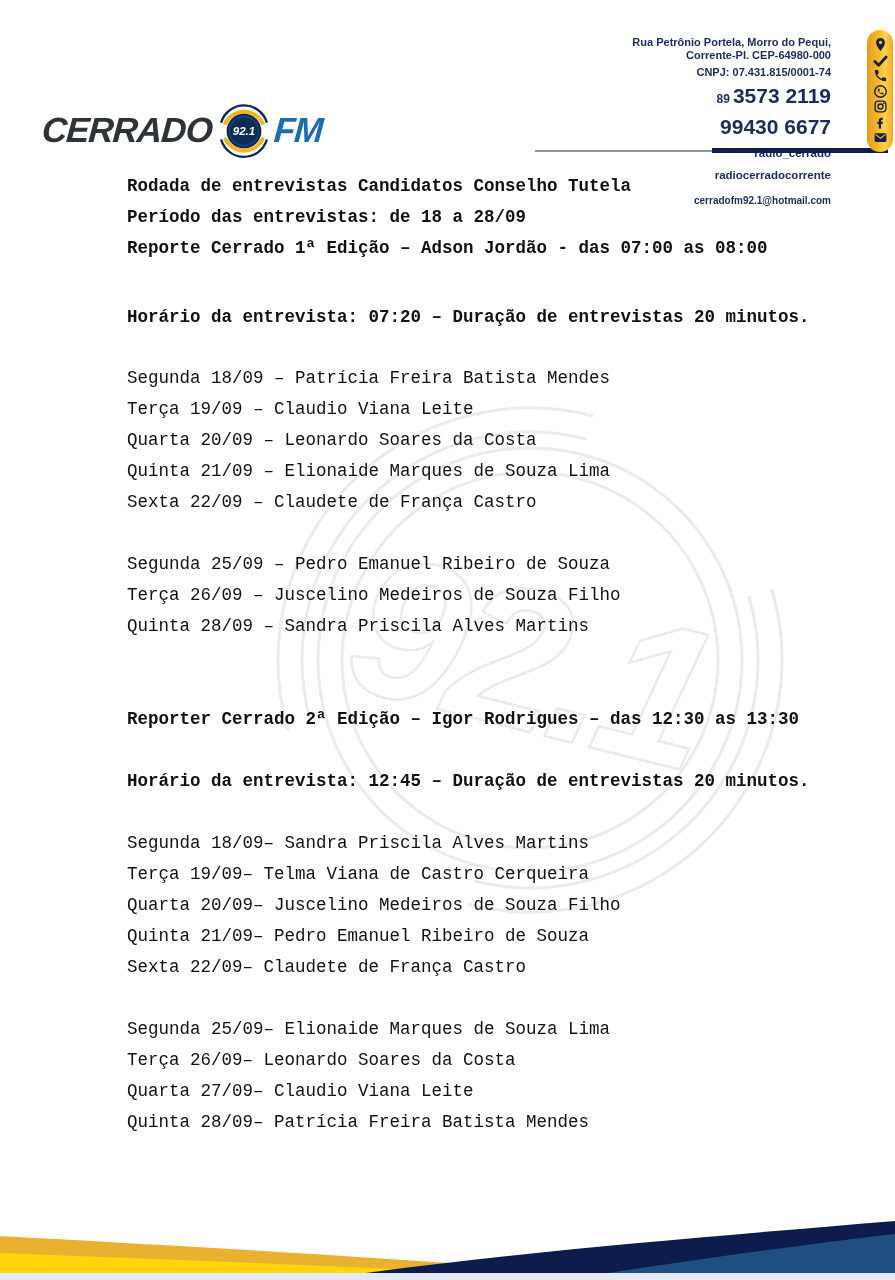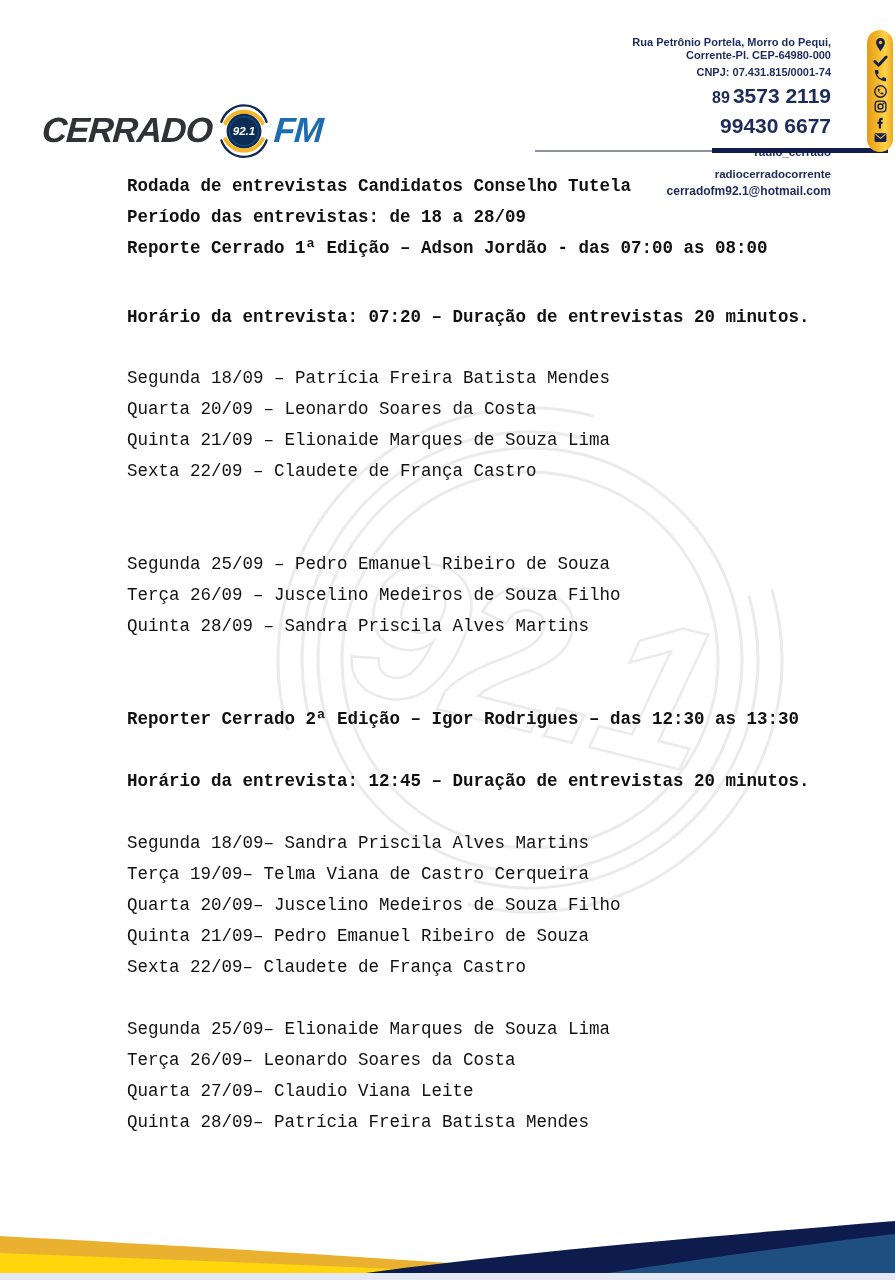--- a/index.html
+++ b/index.html
@@ -24,23 +24,23 @@
     color:#1d6cb0;letter-spacing:-1px;transform:skewX(-4deg);
   }
   
   .contact{
     position:absolute;top:36px;right:64px;width:360px;
     text-align:right;color:#1c2a5c;font-weight:bold;line-height:13px;
   }
   .contact .addr{font-size:11px;}
   .contact .cnpj{font-size:11px;margin-top:4px;}
   .contact .phone{font-size:21px;line-height:22px;margin-top:6px;letter-spacing:0;}
-  .contact .phone .ddd{font-size:16px;font-weight:bold;margin-right:3px;margin-left:31px;}
+  .contact .phone .ddd{font-size:12px;font-weight:bold;margin-right:3px;margin-left:31px;}
   .contact .social{font-size:11.5px;margin-top:8px;line-height:14px;}
-  .contact .email{font-size:12px;margin-top:4px;}
+  .contact .email{font-size:10px;margin-top:12px;}
   
   .icon-pill{
     position:absolute;top:30px;right:2px;width:26px;height:122px;
     border-radius:13px;
     background:linear-gradient(90deg,#e49a1e 0%,#f7bb2a 45%,#ffd24b 70%,#f0a821 100%);
     display:flex;flex-direction:column;align-items:center;justify-content:space-between;
     padding:7px 0;box-sizing:border-box;z-index:3;
   }
   .icon-pill svg{display:block;}
   
@@ -138,20 +138,21 @@
     <div class="doc-line b">Período das entrevistas: de 18 a 28/09</div>
     <div class="doc-line b">Reporte Cerrado 1ª Edição – Adson Jordão - das 07:00 as 08:00</div>
   </div>
 
   <div class="grp g2">
     <div class="doc-line b">Horário da entrevista: 07:20 – Duração de entrevistas 20 minutos.</div>
   </div>
 
   <div class="grp g3">
     <div class="doc-line">Segunda 18/09 – Patrícia Freira Batista Mendes</div>
+    <div class="doc-line">Terça 19/09 – Claudio Viana Leite</div>
     <div class="doc-line">Quarta 20/09 – Leonardo Soares da Costa</div>
     <div class="doc-line">Quinta 21/09 – Elionaide Marques de Souza Lima</div>
     <div class="doc-line">Sexta 22/09 – Claudete de França Castro</div>
   </div>
 
   <div class="grp g4">
     <div class="doc-line">Segunda 25/09 – Pedro Emanuel Ribeiro de Souza</div>
     <div class="doc-line">Terça 26/09 – Juscelino Medeiros de Souza Filho</div>
     <div class="doc-line">Quinta 28/09 – Sandra Priscila Alves Martins</div>
   </div>

